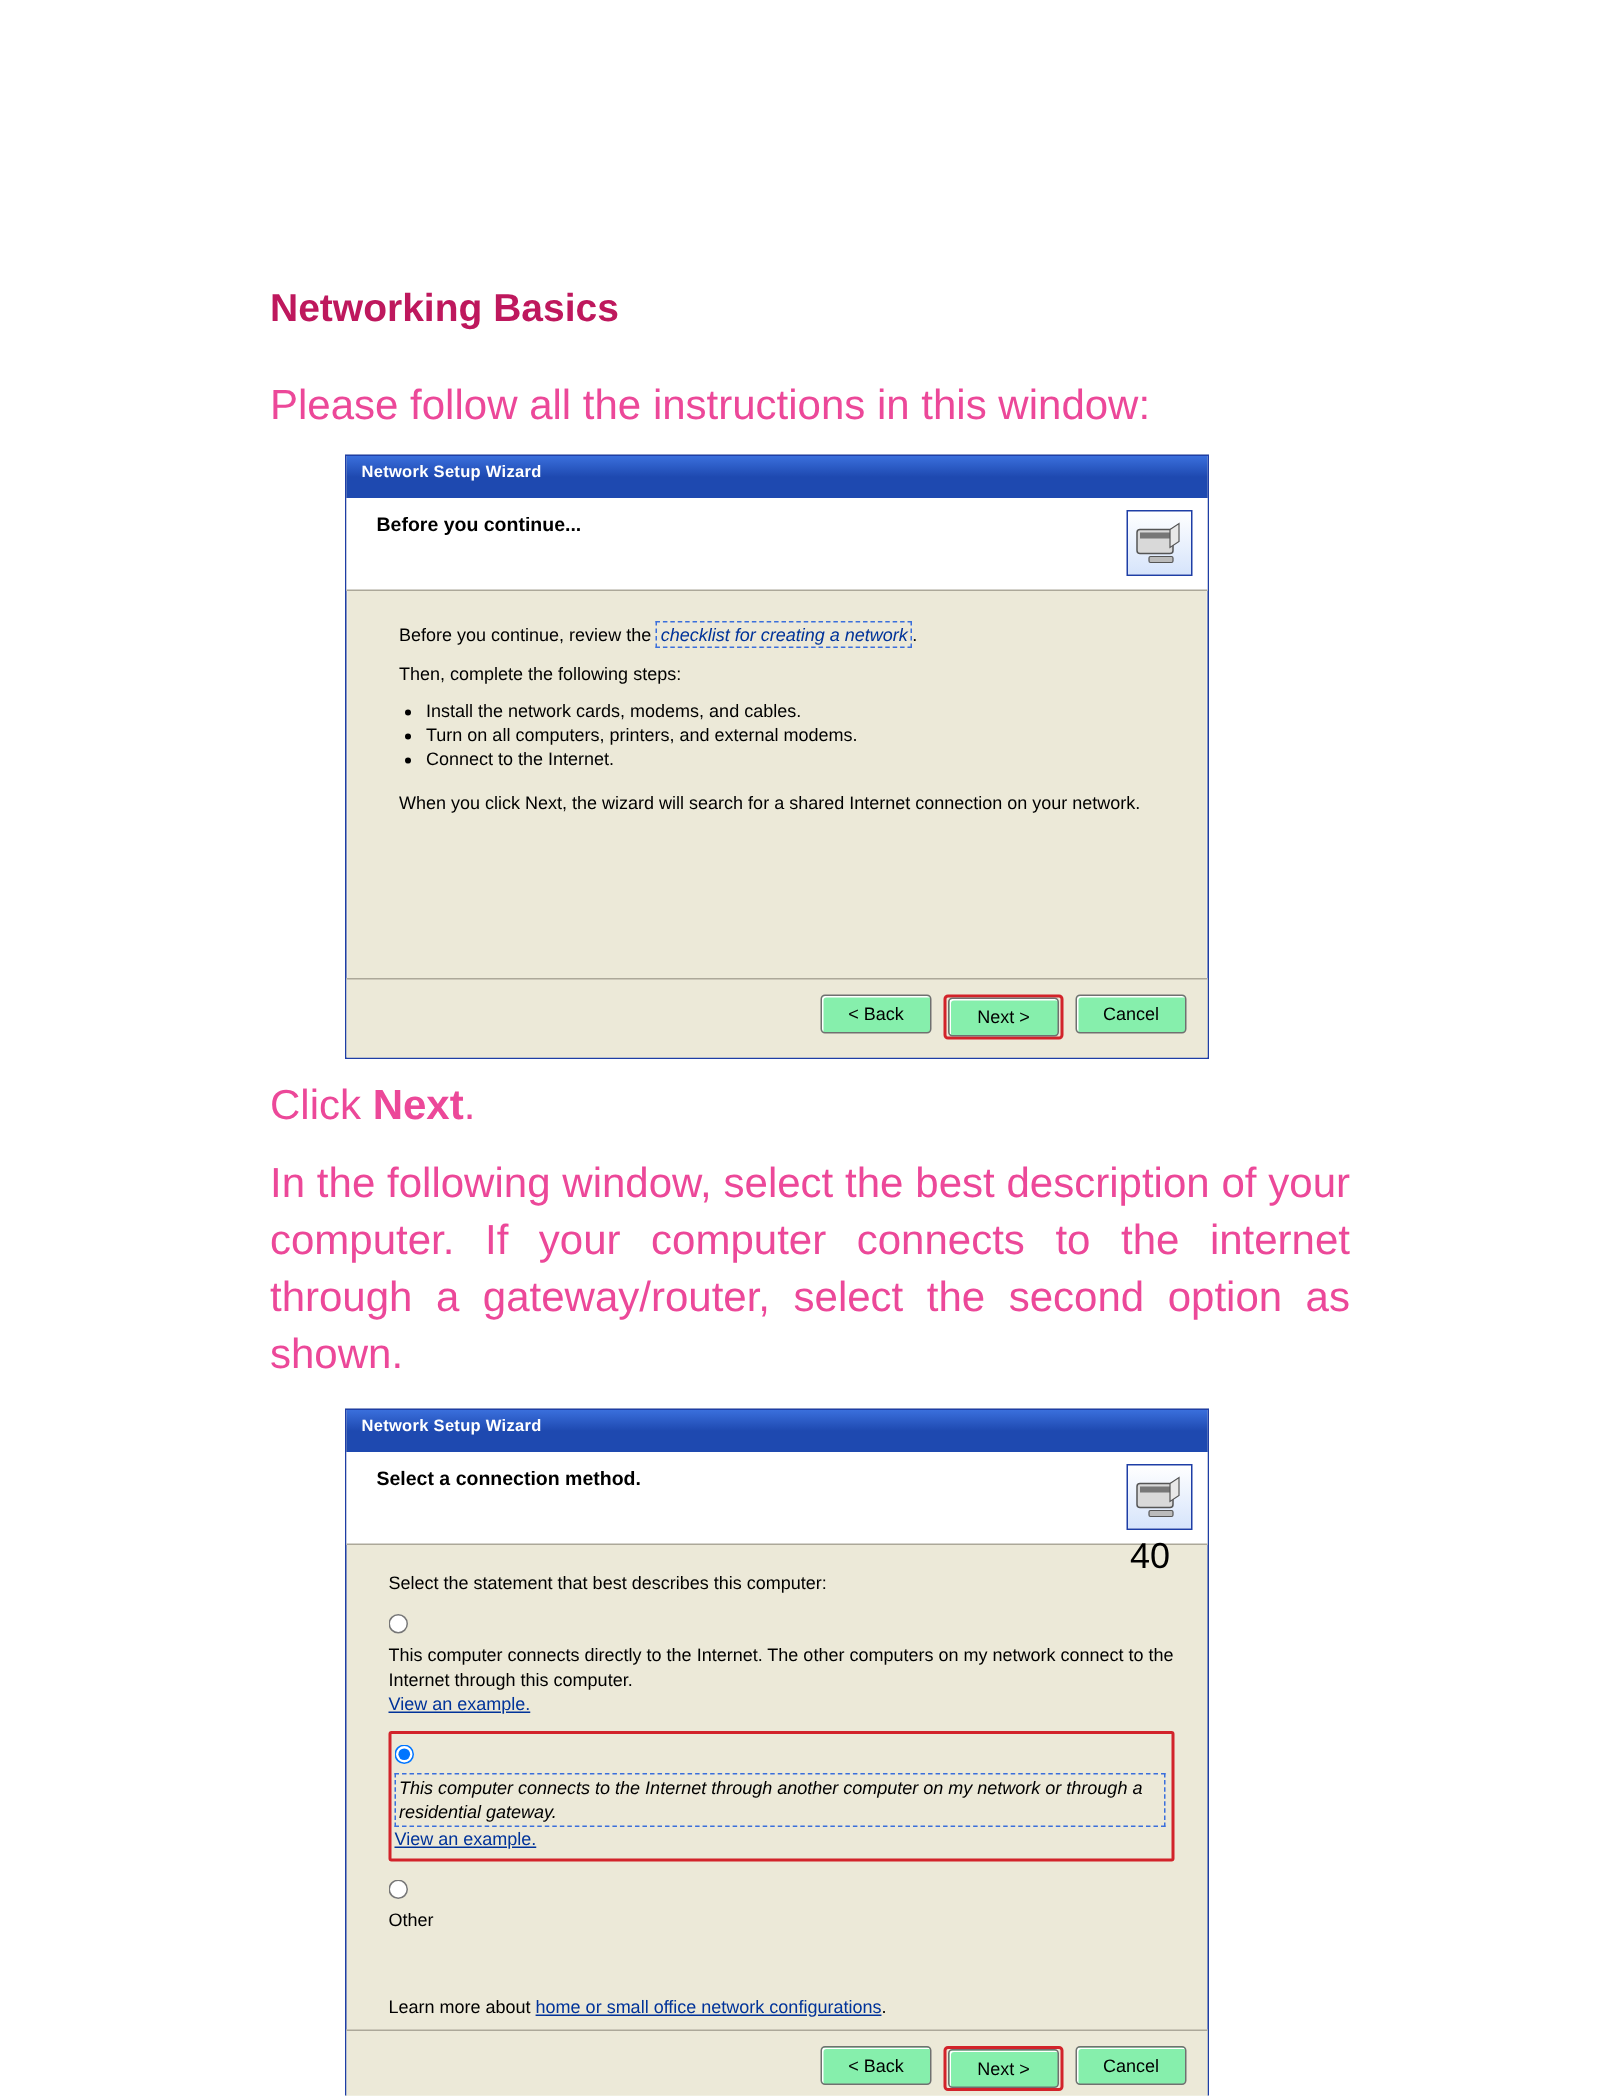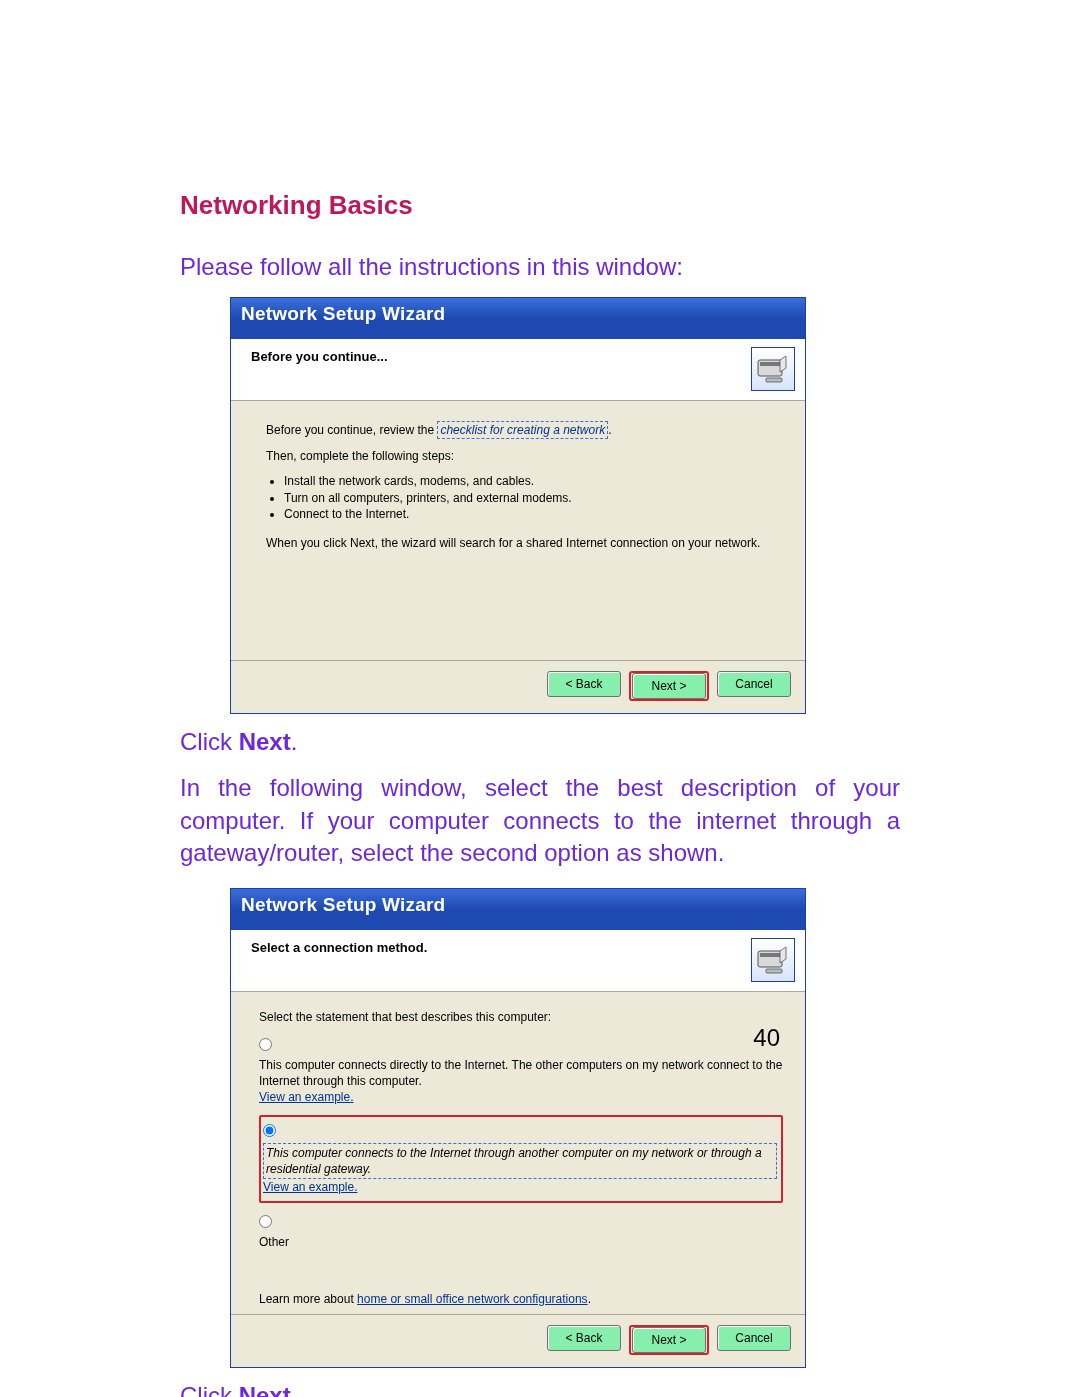--- a/index.html
+++ b/index.html
@@ -15,40 +15,40 @@
     padding: 190px 180px 0 180px;
   }
   .heading {
     color: #be185d;
     font-size: 26px;
     font-weight: bold;
     margin-bottom: 30px;
     font-family: Arial, Helvetica, sans-serif;
   }
   .body-text {
-    font-size: 24px;
+    font-size: 28px;
     line-height: 1.35;
-    color: #6d28d9;
+    color: #ec4899;
     margin-bottom: 14px;
   }
   .body-text b { font-weight: bold; }
   .wizard {
     margin: 6px 0 12px 50px;
     width: 576px;
     border: 1px solid #1e3ea6;
     background: #ece9d8;
     font-family: Tahoma, Arial, sans-serif;
     box-shadow: inset 0 0 0 1px rgba(255,255,255,0.25);
   }
   .titlebar {
-    height: 41px;
+    height: 28px;
     background: linear-gradient(to bottom, #3a6fdc 0%, #1e49b0 50%, #1e49b0 100%);
     color: #fff;
     font-weight: bold;
-    font-size: 19px;
+    font-size: 11px;
     padding: 5px 10px 3px 10px;
     letter-spacing: 0.2px;
     font-family: "Trebuchet MS", Tahoma, sans-serif;
   }
   .header-band {
     background: #fff;
     border-bottom: 1px solid #aca899;
     padding: 8px 10px 8px 20px;
     display: flex;
     justify-content: space-between;

